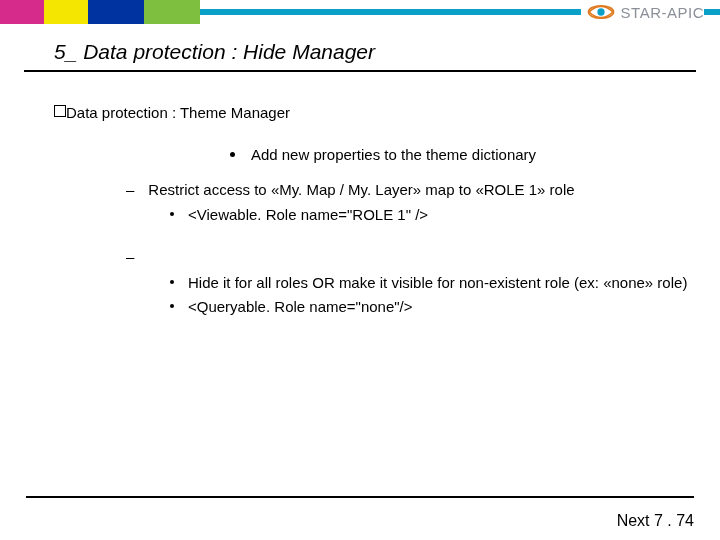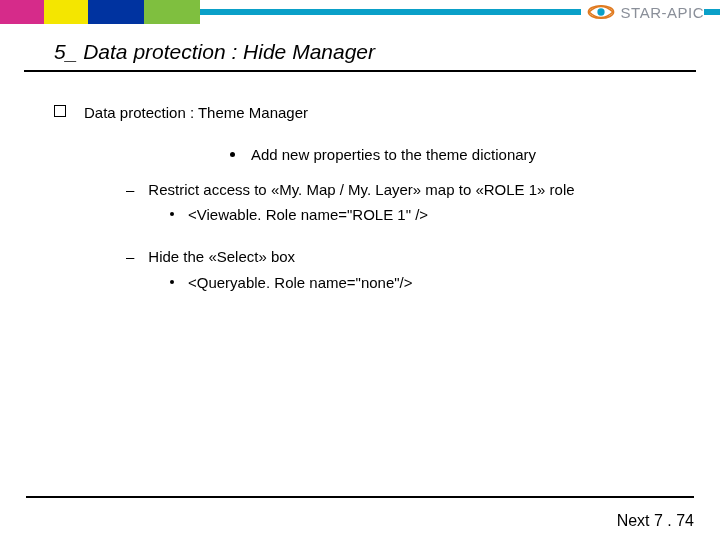--- a/index.html
+++ b/index.html
@@ -22,21 +22,21 @@
   .logo-text { font-family: Arial, sans-serif; font-weight: 400; letter-spacing: 0.5px; color: #8a8f99; font-size: 15px; }
 
   
   .title-wrap { margin-top: 16px; }
   .title { font-size: 21px; font-style: italic; font-weight: 400; padding: 0 0 6px 54px; }
   .title-rule { border: 0; border-top: 2px solid #000; margin: 0 24px; }
 
   
   .body { padding: 30px 30px 0 30px; font-size: 15px; line-height: 1.45; }
 
-  .lvl1 { display: flex; gap: 18px; margin-bottom: 20px; padding-left: 24px; }
+  .lvl1 { display: flex; margin-bottom: 20px; padding-left: 24px; }
   .sq { width: 12px; height: 12px; border: 1.5px solid #000; margin-top: 3px; flex: 0 0 auto; }
 
   .lvl2 { display: flex; gap: 16px; margin: 10px 0 13px 46px; justify-content: center; }
   .dot { width: 5px; height: 5px; background: #000; border-radius: 50%; margin-top: 8px; flex: 0 0 auto; }
   .dot-sm { width: 4px; height: 4px; background: #000; border-radius: 50%; margin-top: 8px; flex: 0 0 auto; }
 
   .lvl3 { display: flex; gap: 14px; margin: 4px 0 4px 96px; }
   .dash { flex: 0 0 auto; margin-top: 0; }
 
   .lvl4 { display: flex; gap: 14px; margin: 2px 0 2px 140px; }
@@ -95,21 +95,24 @@
     </div>
     <div class="lvl4">
       <span class="dot-sm"></span>
       <span>&lt;Viewable. Role name="ROLE 1" /&gt;</span>
     </div>
 
     <div class="block-gap"></div>
 
     <div class="lvl3">
       <span class="dash">–</span>
-      <span>Hide the «Select» box</span>
+    </div>
+    <div class="lvl4">
+      <span class="dot-sm"></span>
+      <span>Hide it for all roles OR make it visible for non-existent role (ex: «none» role)</span>
     </div>
     <div class="lvl4">
       <span class="dot-sm"></span>
       <span>&lt;Queryable. Role name="none"/&gt;</span>
     </div>
 
   </div>
 
   <hr class="footer-rule">
   <div class="footer-text">Next 7 . 74</div>

